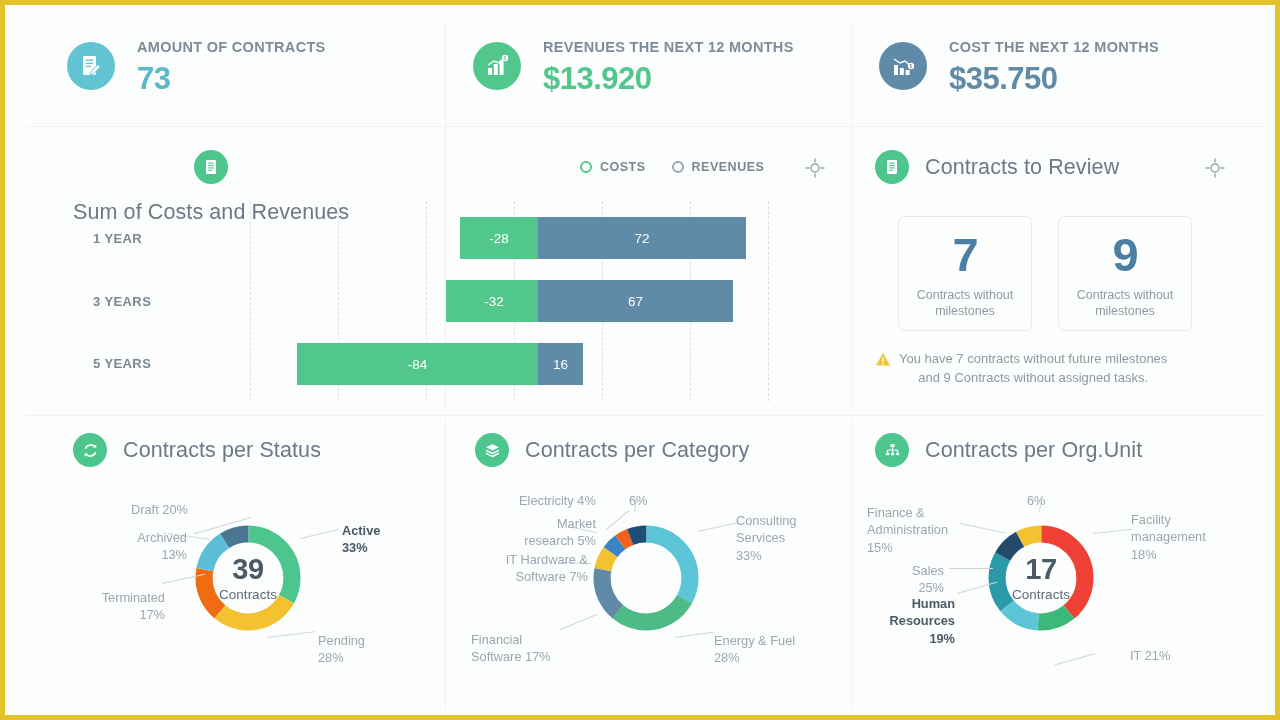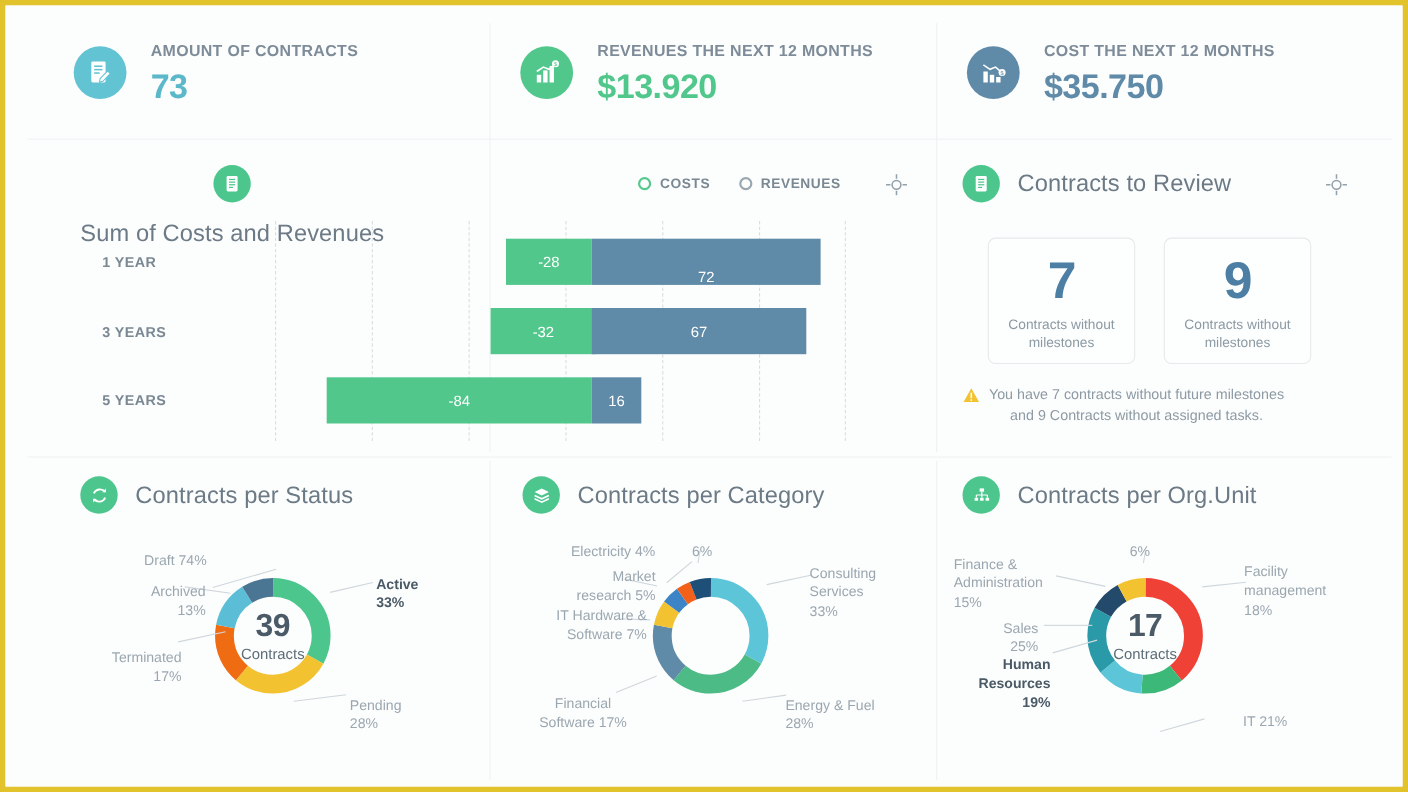--- a/index.html
+++ b/index.html
@@ -189,21 +189,21 @@
     <div class="gridline" style="left:625px;"></div>
     <div class="gridline" style="left:703px;"></div>
 
     <div class="cat-label" style="top:30px;">1 YEAR</div>
     <div class="cat-label" style="top:93px;">3 YEARS</div>
     <div class="cat-label" style="top:155px;">5 YEARS</div>
 
     <div class="bar neg" style="left:395px; top:16px; width:78px;">
       <span>-28</span>
     </div>
-    <div class="bar pos" style="left:473px; top:16px; width:208px;align-items:flex-end;">
+    <div class="bar pos" style="left:473px; top:16px; width:208px;">
       <span>72</span>
     </div>
 
     <div class="bar neg" style="left:381px; top:79px; width:96px;">
       <span>-32</span>
     </div>
     <div class="bar pos" style="left:473px; top:79px; width:195px;">
       <span>67</span>
     </div>
 
@@ -281,21 +281,21 @@
       <circle cx="21" cy="21" r="15.915" fill="none" stroke="#5cbed6" stroke-width="6.2" stroke-dasharray="13 87" stroke-dashoffset="-53"></circle>
       <circle cx="21" cy="21" r="15.915" fill="none" stroke="#4a7693" stroke-width="6.2" stroke-dasharray="9 91" stroke-dashoffset="-66"></circle>
     </svg>
     <div class="donut-center">
       <div class="donut-num">39</div>
       <div class="donut-sub">Contracts</div>
     </div>
   </div>
 
   <div class="leader" style="left:186px; top:512px; width:60px; transform:rotate(-16deg); transform-origin:right center;"></div>
-  <div class="dlabel" style="left:126px; top:496px;">Draft 74%</div>
+  <div class="dlabel" style="left:126px; top:496px;">Draft 20%</div>
 
   <div class="leader" style="left:163px; top:528px; width:42px; transform:rotate(8deg);"></div>
   <div class="dlabel" style="left:92px; top:524px; text-align:right; width:90px;"><span>Archived</span><br><span>13%</span></div>
 
   <div class="leader" style="left:157px; top:578px; width:44px; transform:rotate(-12deg);"></div>
   <div class="dlabel" style="left:68px; top:584px; text-align:right; width:92px;"><span>Terminated</span><br><span>17%</span></div>
 
   <div class="leader" style="left:295px; top:533px; width:40px; transform:rotate(-13deg);"></div>
   <div class="dlabel bold" style="left:337px; top:517px;"><span>Active</span><br><span>33%</span></div>
 
@@ -333,21 +333,21 @@
   <div class="leader" style="left:563px; top:521px; width:30px; transform:rotate(12deg);"></div>
   <div class="dlabel" style="left:481px; top:510px; text-align:right; width:110px;"><span>Market</span><br><span>research 5%</span></div>
 
   <div class="leader" style="left:556px; top:557px; width:30px; transform:rotate(2deg);"></div>
   <div class="dlabel" style="left:455px; top:546px; text-align:right; width:128px;"><span>IT Hardware &amp;</span><br><span>Software 7%</span></div>
 
   <div class="leader" style="left:692px; top:526px; width:42px; transform:rotate(-12deg);"></div>
   <div class="dlabel" style="left:731px; top:507px;"><span>Consulting</span><br><span>Services</span><br><span>33%</span></div>
 
   <div class="leader" style="left:552px; top:609px; width:40px; transform:rotate(-22deg); transform-origin:right center;"></div>
-  <div class="dlabel" style="left:466px; top:626px; text-align:center; width:118px;"><span>Financial</span><br><span>Software 17%</span></div>
+  <div class="dlabel" style="left:466px; top:626px; text-align:left; width:118px;"><span>Financial</span><br><span>Software 17%</span></div>
 
   <div class="leader" style="left:670px; top:632px; width:40px; transform:rotate(-8deg);"></div>
   <div class="dlabel" style="left:709px; top:627px;"><span>Energy &amp; Fuel</span><br><span>28%</span></div>
 
   <div class="panel-head" style="position:absolute; left:870px; top:428px;">
     <div class="circ-icon sm" style="background:#4cc68d;">
       <svg width="19" height="19" viewBox="0 0 19 19">
         <rect x="7.6" y="3" width="4" height="3" fill="#fff"></rect>
         <path d="M9.6 6v3M4.6 9h10M4.6 9v2.4M9.6 9v2.4M14.6 9v2.4" stroke="#fff" stroke-width="1.1" fill="none"></path>
         <rect x="3" y="11.6" width="3.2" height="2.6" fill="#fff"></rect>

